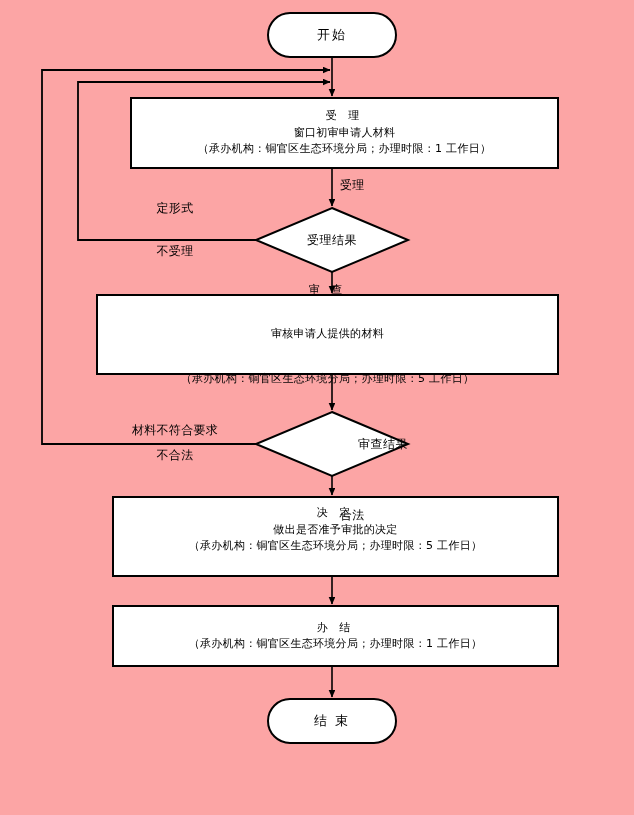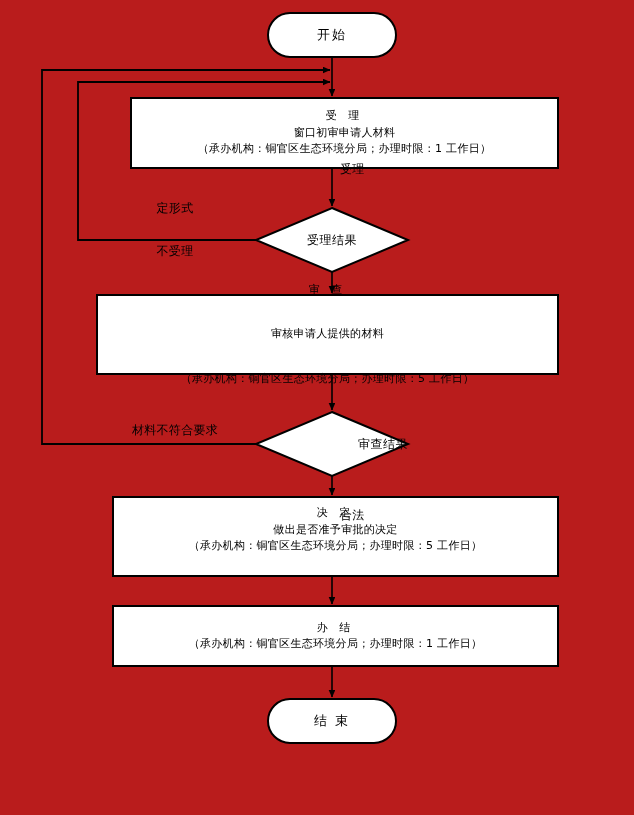--- a/index.html
+++ b/index.html
@@ -8,21 +8,21 @@
     background: #ffffff;
   }
   body {
     font-family: "DejaVu Sans", "Liberation Sans", sans-serif;
     color: #000000;
   }
   #canvas {
     position: relative;
     width: 634px;
     height: 815px;
-    background: #b91c1c;
+    background: #fca5a5;
     overflow: hidden;
   }
   #flow-svg {
     position: absolute;
     left: 0;
     top: 0;
     width: 634px;
     height: 815px;
   }
   .node-text {
@@ -119,21 +119,21 @@
   <div class="node-text" style="left:131px; top:98px; width:427px; height:70px;">
     <span class="ln title-line">受  理</span>
     <span class="ln">窗口初审申请人材料</span>
     <span class="ln">（承办机构：铜官区生态环境分局；办理时限：1 工作日）</span>
   </div>
 
   <div class="node-text diamond-text" style="left:256px; top:208px; width:152px; height:64px;">
     <span class="ln">受理结果</span>
   </div>
 
-  <div class="edge-label" style="left:340px; top:161px;">
+  <div class="edge-label" style="left:340px; top:177px;">
     <span class="ln">受理</span>
   </div>
 
   <div class="edge-label" style="left:92px; top:200px; width:166px;">
     <span class="ln">定形式</span>
   </div>
 
   <div class="edge-label" style="left:92px; top:243px; width:166px;">
     <span class="ln">不受理</span>
   </div>
@@ -145,20 +145,23 @@
   </div>
 
   <div class="node-text diamond-text" style="left:256px; top:412px; width:152px; height:64px;align-items:flex-end;">
     <span class="ln">审查结果</span>
   </div>
 
   <div class="edge-label" style="left:92px; top:422px; width:166px;">
     <span class="ln">材料不符合要求</span>
   </div>
 
+  <div class="edge-label" style="left:92px; top:447px; width:166px;">
+    <span class="ln">不合法</span>
+  </div>
 
   <div class="edge-label" style="left:340px; top:474px;margin-top:33px;">
     <span class="ln">合法</span>
   </div>
 
   <div class="node-text" style="left:113px; top:497px; width:445px; height:66px;">
     <span class="ln title-line">决  定</span>
     <span class="ln">做出是否准予审批的决定</span>
     <span class="ln">（承办机构：铜官区生态环境分局；办理时限：5 工作日）</span>
   </div>

